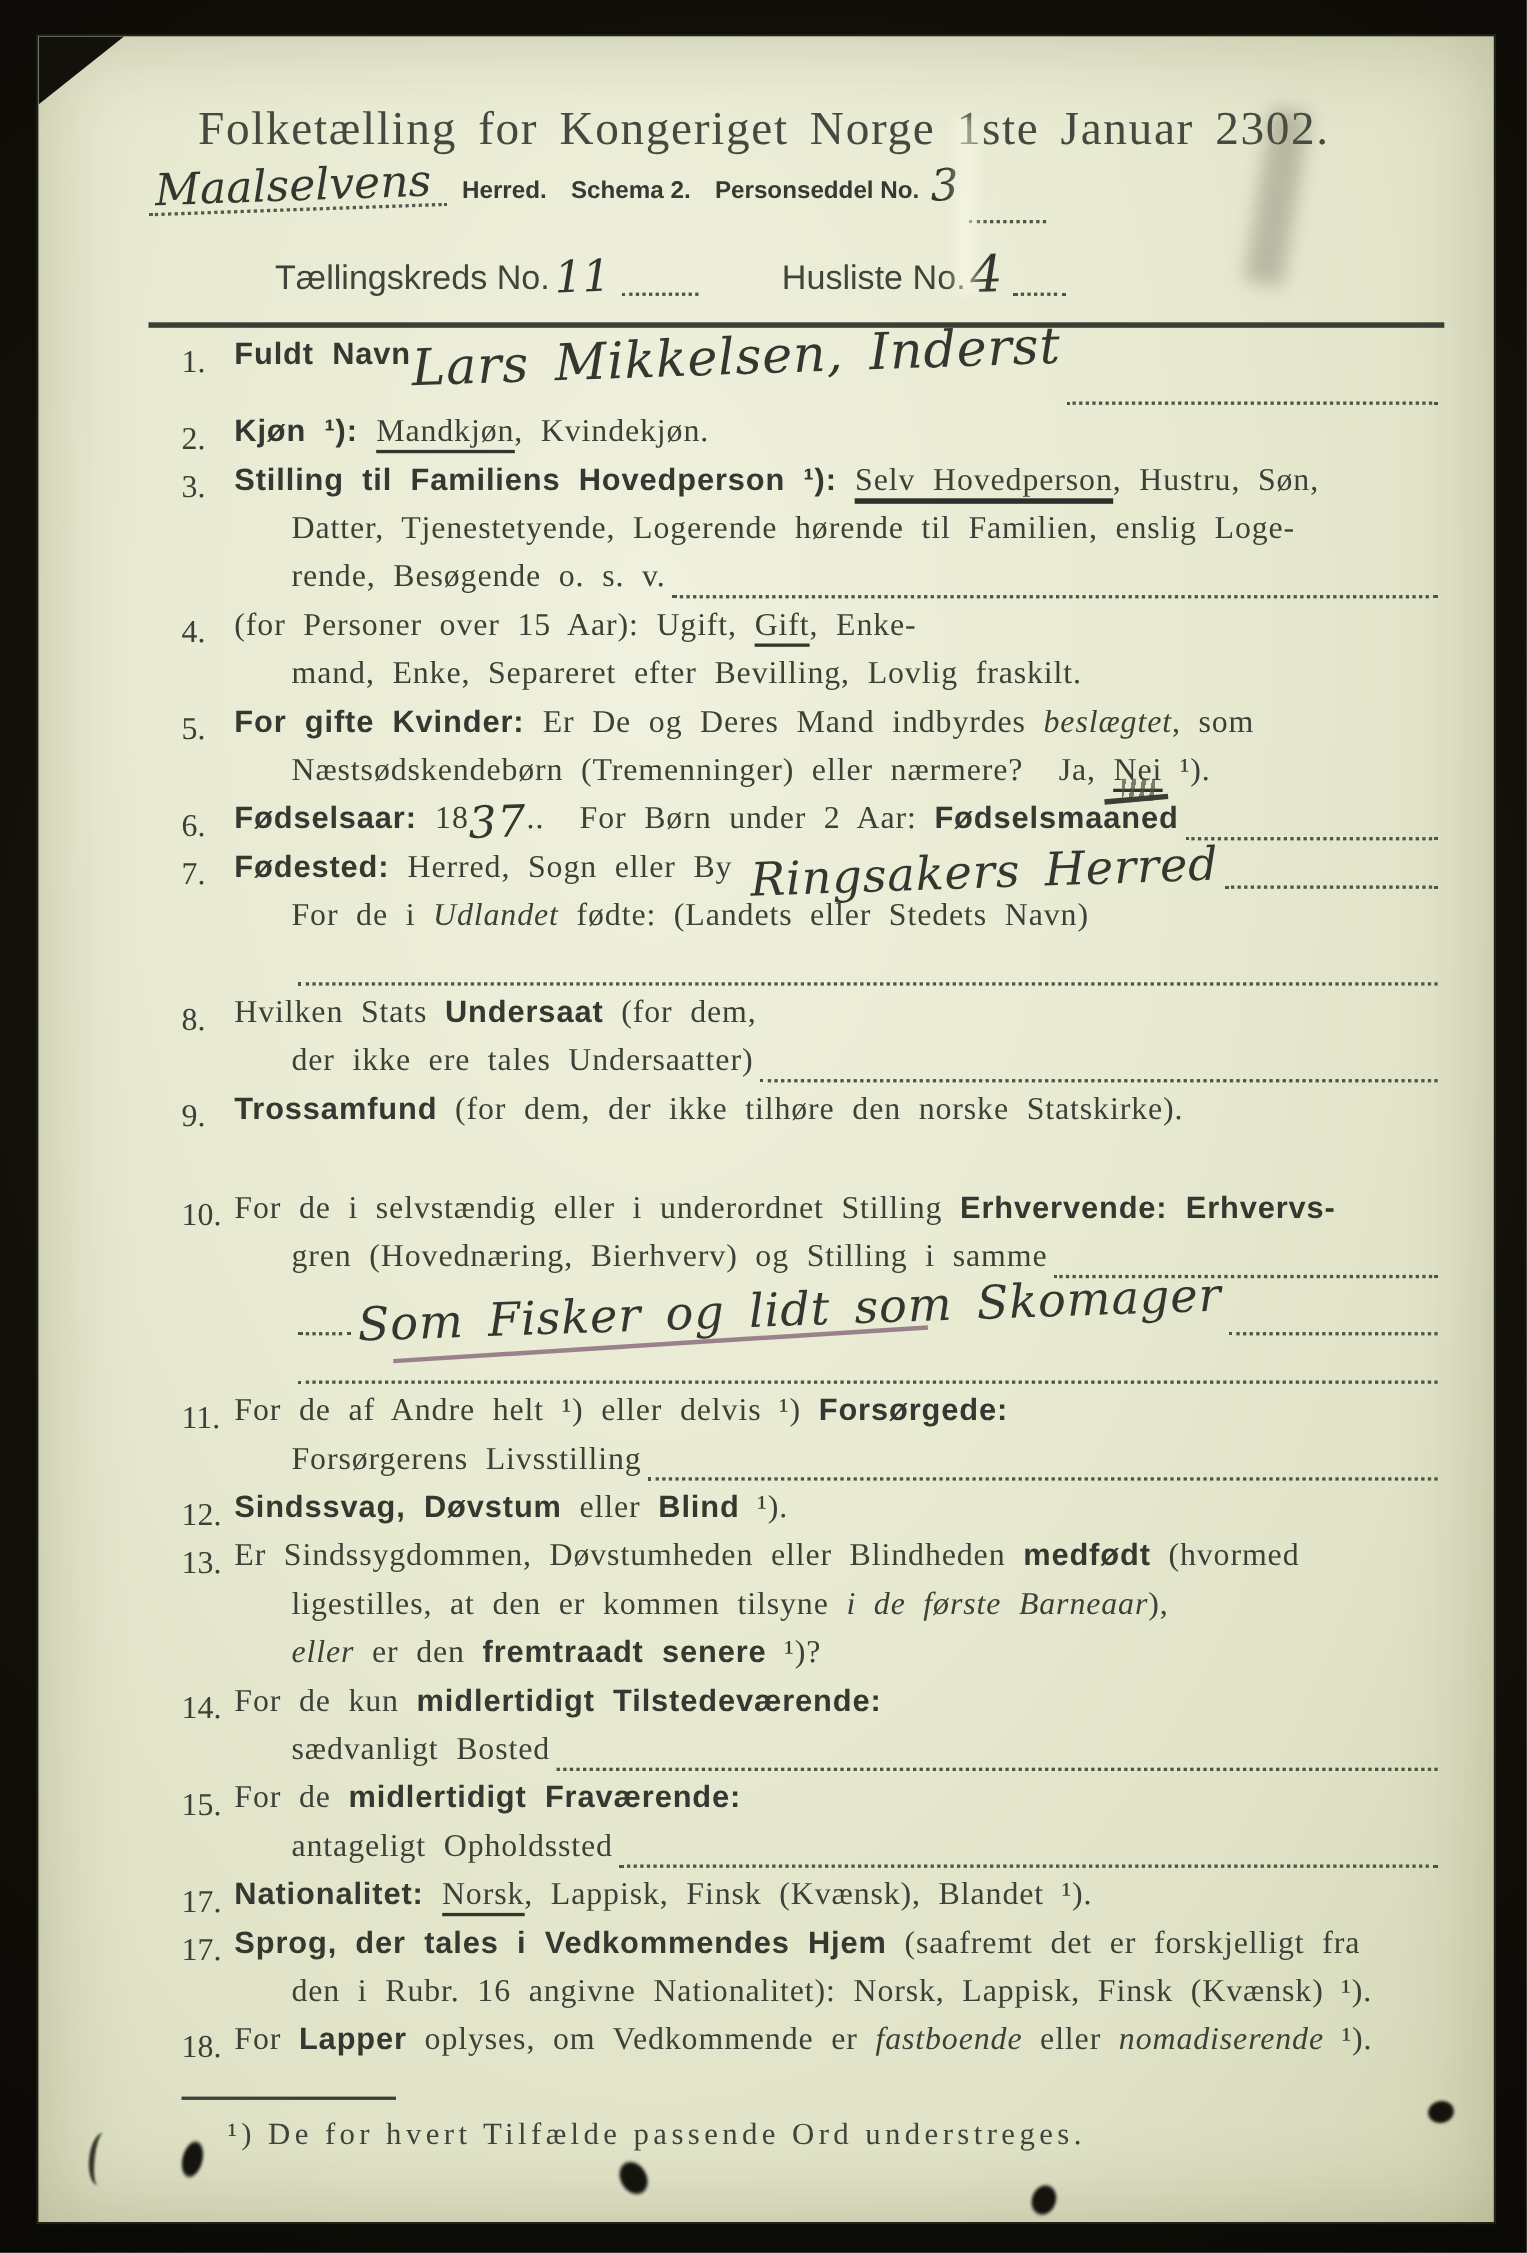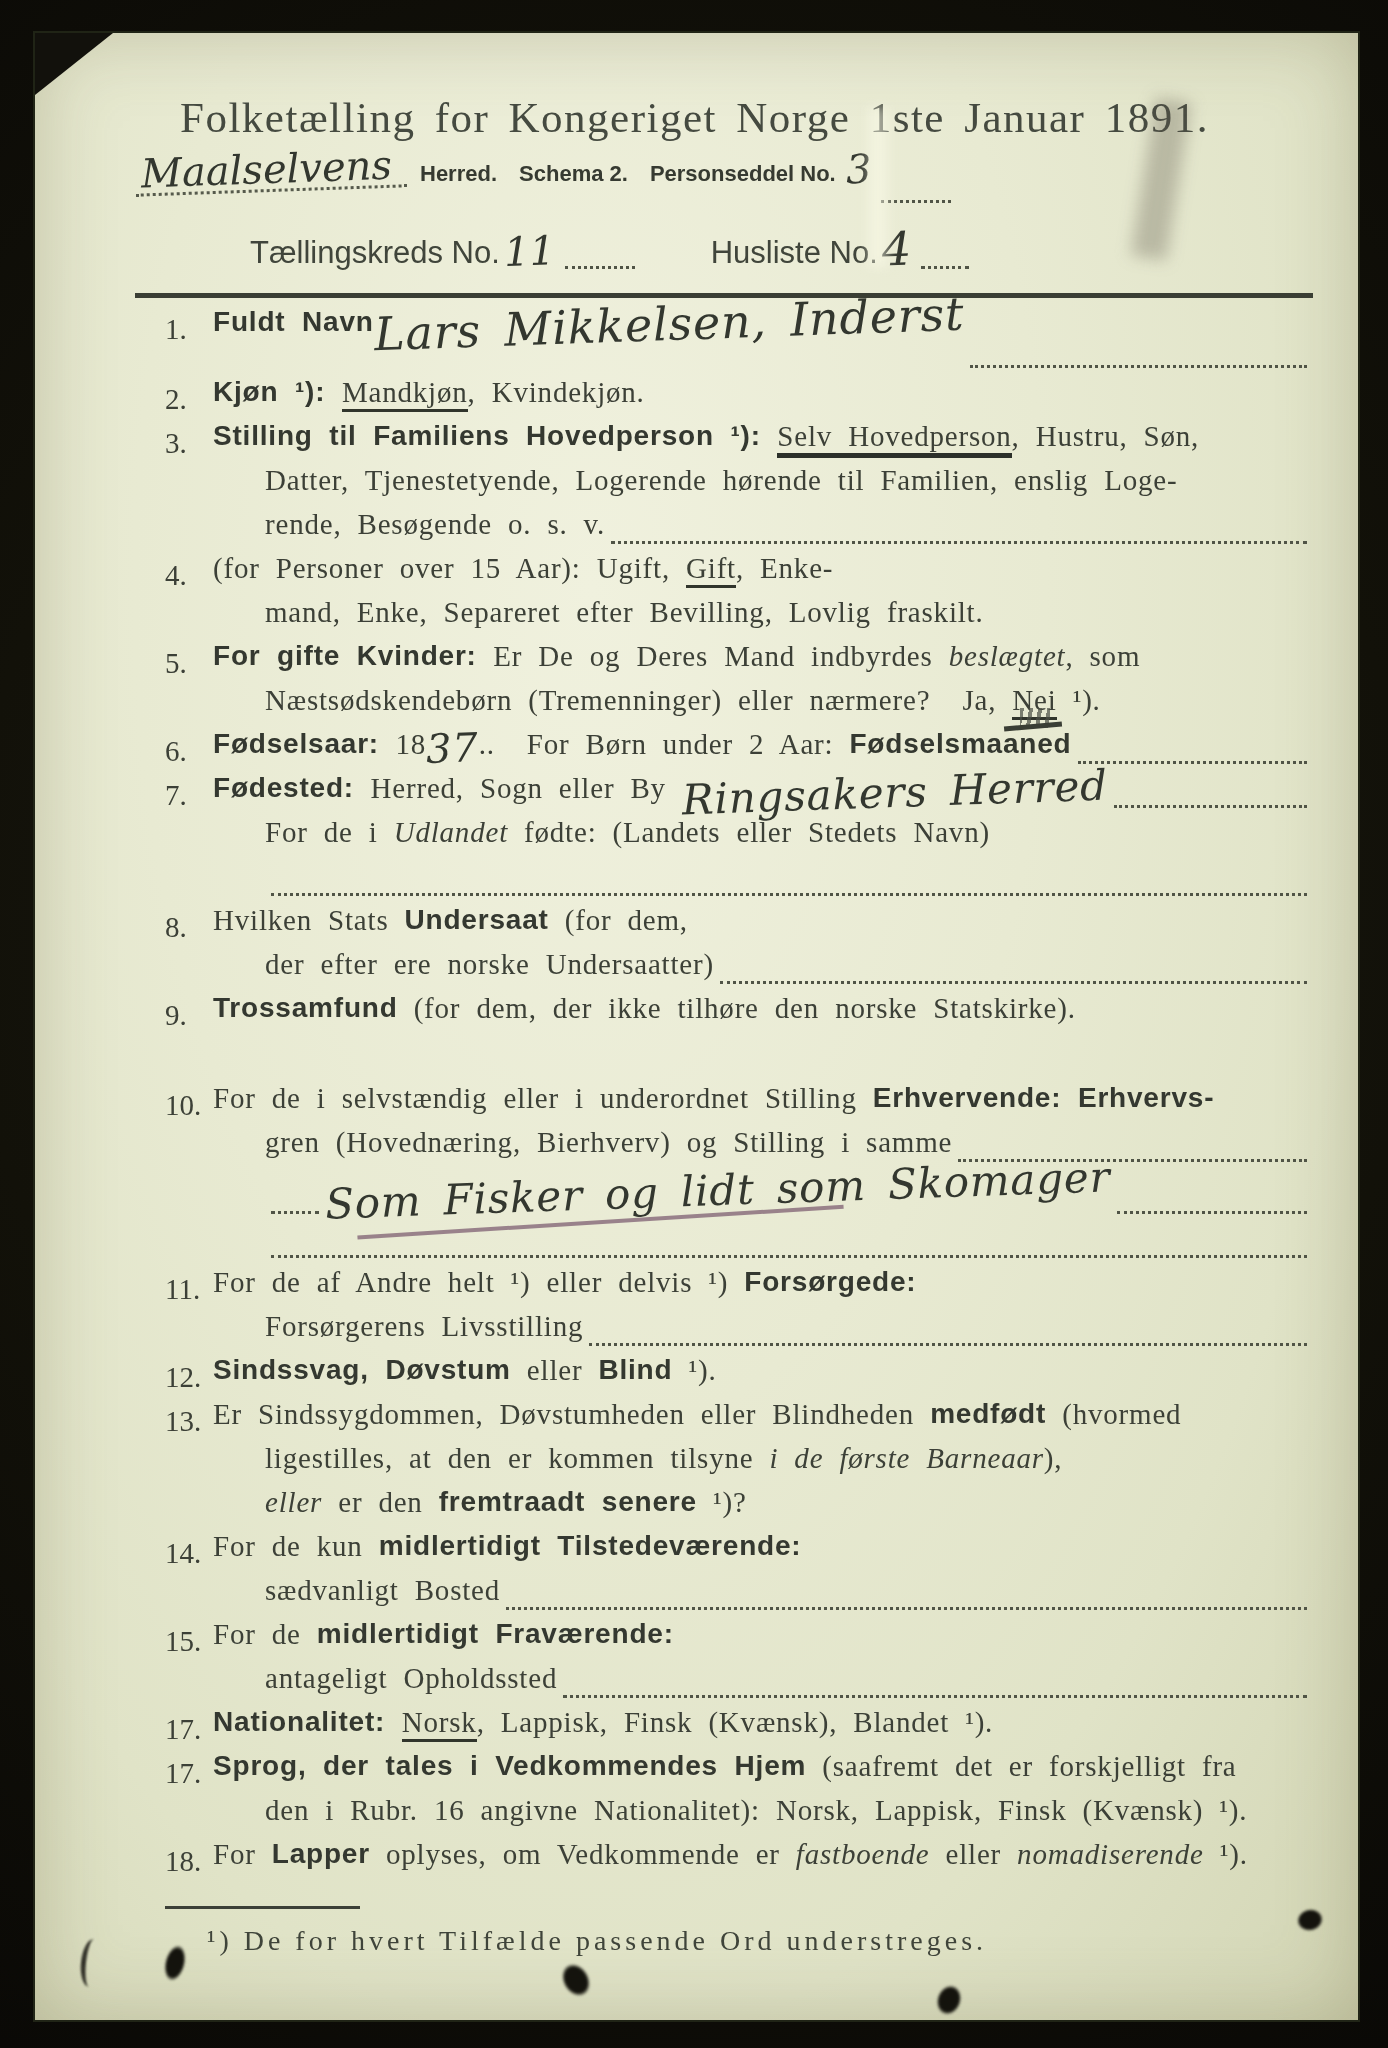--- a/index.html
+++ b/index.html
@@ -101,21 +101,21 @@
     border-radius:50% 0 0 50%;background:none;transform:rotate(6deg);opacity:.85;}
 </style>
 </head>
 <body>
 
 <div class="paper">
   <div class="corner-tl"></div>
 
   <div class="content">
 
-    <div class="title">Folketælling for Kongeriget Norge 1ste Januar 1891.</div>
+    <div class="title">Folketælling for Kongeriget Norge 1ste Januar 2302.</div>
 
     <div class="hline hline1">
       <span class="hw hw-under">Maalselvens</span>
       <span class="hsans">Herred.</span>
       <span class="hsans">Schema 2.</span>
       <span class="hsans" style="margin-right:6px;">Personseddel No.</span>
       <span class="hw hnum">3</span>
       <span class="dots short"></span>
     </div>
 
@@ -177,21 +177,21 @@
           <div class="lines">
             <div class="line"><span class="seg b">Fødested: </span><span class="seg">Herred, Sogn eller By </span><span class="seg hw">Ringsakers Herred</span><span class="dots"></span></div>
             <div class="line"><span class="seg">For de i </span><span class="seg i">Udlandet</span><span class="seg"> fødte: (Landets eller Stedets Navn)</span></div>
             <div class="line"><span class="dots"></span></div>
           </div>
         </div>
         <div class="item item-8">
           <span class="num">8.</span>
           <div class="lines">
             <div class="line"><span class="seg">Hvilken Stats </span><span class="seg b">Undersaat</span><span class="seg"> (for dem,</span></div>
-            <div class="line"><span class="seg">der efter ere norske Undersaatter)</span><span class="dots"></span></div>
+            <div class="line"><span class="seg">der ikke ere tales Undersaatter)</span><span class="dots"></span></div>
           </div>
         </div>
         <div class="item item-9">
           <span class="num">9.</span>
           <div class="lines">
             <div class="line"><span class="seg b">Trossamfund</span><span class="seg"> (for dem, der ikke tilhøre den norske Statskirke).</span></div>
           </div>
         </div>
         <div class="item item-10">
           <span class="num">10.</span>

